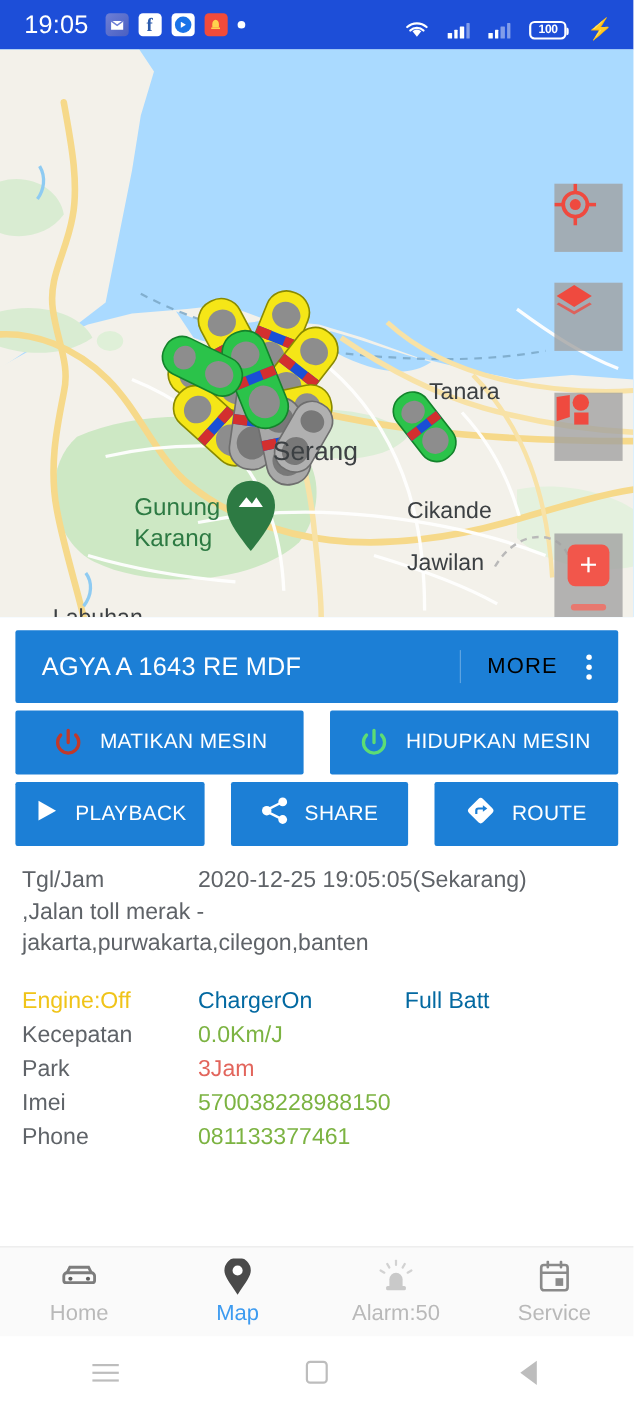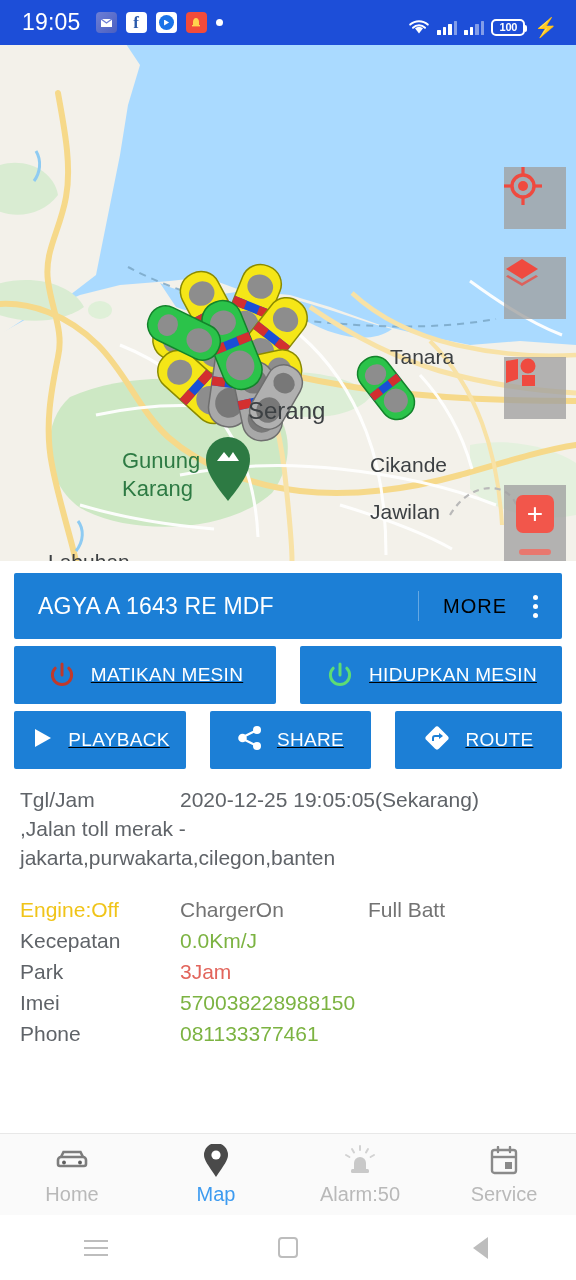--- a/index.html
+++ b/index.html
@@ -40,21 +40,21 @@
   .ic-play::before {
     content:''; position:absolute; width:5px; height:6px; background:#fff;
     z-index:2; clip-path: polygon(0 0, 100% 50%, 0 100%);
     margin-left:1px;
   }
   .ic-alarm { background: #f24b3a; color:#ffd34d; font-size:12px; }
   .sb-dot { width:7px; height:7px; border-radius:50%; background:#ffffff; }
 
   .sb-right {
     position: absolute; right: 18px; top: 0; height: 54px;
-    display: flex; align-items: center; gap: 7px;
+    display: flex; align-items: center; gap: 17px;
   }
   .sb-wifi { width: 22px; height: 17px; position: relative; }
   .sb-bars { display: flex; align-items: flex-end; gap: 2px; height: 16px; }
   .sb-bars i { width: 3.5px; background: #ffffff; display:block; border-radius:0.5px; }
   .sb-bars i:nth-child(1){height:5px;}
   .sb-bars i:nth-child(2){height:8px;}
   .sb-bars i:nth-child(3){height:11px;}
   .sb-bars i:nth-child(4){height:14px; opacity:.45;}
   .sb-bars.dim i:nth-child(1){height:5px;}
   .sb-bars.dim i:nth-child(2){height:8px;}
@@ -124,21 +124,21 @@
     border-radius: 2px;
   }
   .titlebar .vname {
     color:#ffffff; font-size:23px; flex:1; letter-spacing:.2px;
   }
   .titlebar .vsep { width:1px; height:30px; background:rgba(255,255,255,.32); margin-right:24px; }
   .titlebar .more { color:#000000; font-size:20px; letter-spacing:1px; }
   .kebab { display:flex; flex-direction:column; gap:4px; margin-left:26px; }
   .kebab span { width:5px; height:5px; border-radius:50%; background:#ffffff; display:block; }
 
-  .btnrow { display:flex; margin: 7px 14px 0 14px; gap: 24px; text-decoration: underline; }
+  .btnrow { display:flex; margin: 7px 14px 0 14px; gap: 24px; }
   .btn {
     background:#1c7fd6; height:58px; border-radius:2px;
     display:flex; align-items:center; justify-content:center;
     color:#ffffff; font-size:19px; letter-spacing:.3px;
     flex: 1; gap: 14px;
   }
   .btn .lbl { white-space:nowrap; }
   .row2 .btn { flex:1; }
   .row3 .btn-playback { flex: 1.07; }
   .row3 .btn-share { flex: 1.0; }
@@ -153,21 +153,21 @@
   .detail { padding: 16px 20px 0 20px; }
   .d-line { display:flex; font-size:21px; color:#5f6368; line-height:1.45; }
   .d-key { width: 160px; flex:none; }
   .d-val { color:#5f6368; }
   .addr { font-size:21px; color:#5f6368; line-height:1.35; }
   .statgrid { margin-top: 22px; }
   .srow { display:flex; font-size:21px; line-height:1.48; }
   .s-key { width:160px; flex:none; color:#5f6368; }
   .s-c2  { width:188px; flex:none; }
   .engine-off { color:#f0c419; }
-  .green { color:#737373; }
+  .green { color:#0369a1; }
   .green2 { color:#7cb342; }
   .red { color:#e2655c; }
 
   
   .bottomnav {
     position:absolute; left:0; bottom:65px; width:576px; height:82px;
     background:#fafafa; border-top:1px solid #e8e8e8;
     display:flex; align-items:center;
   }
   .navitem {

